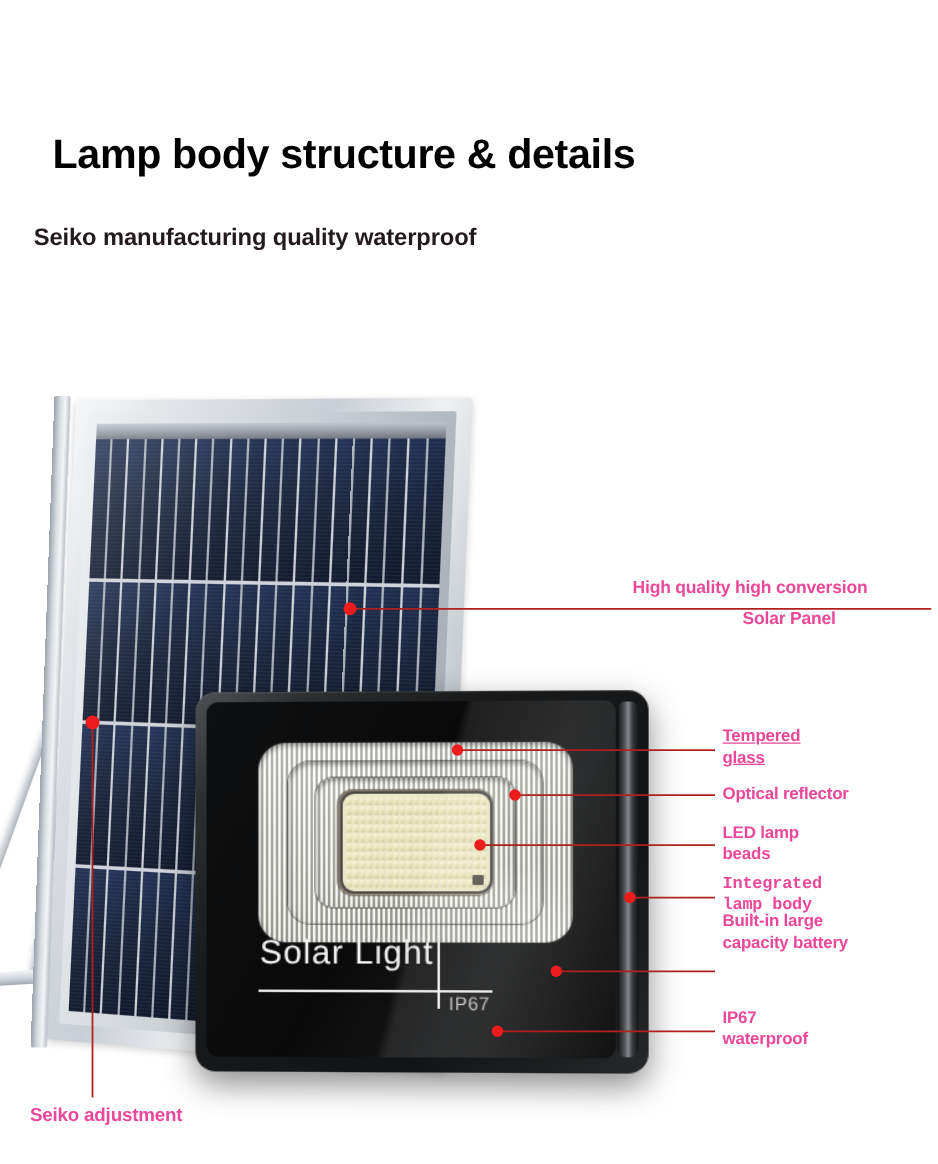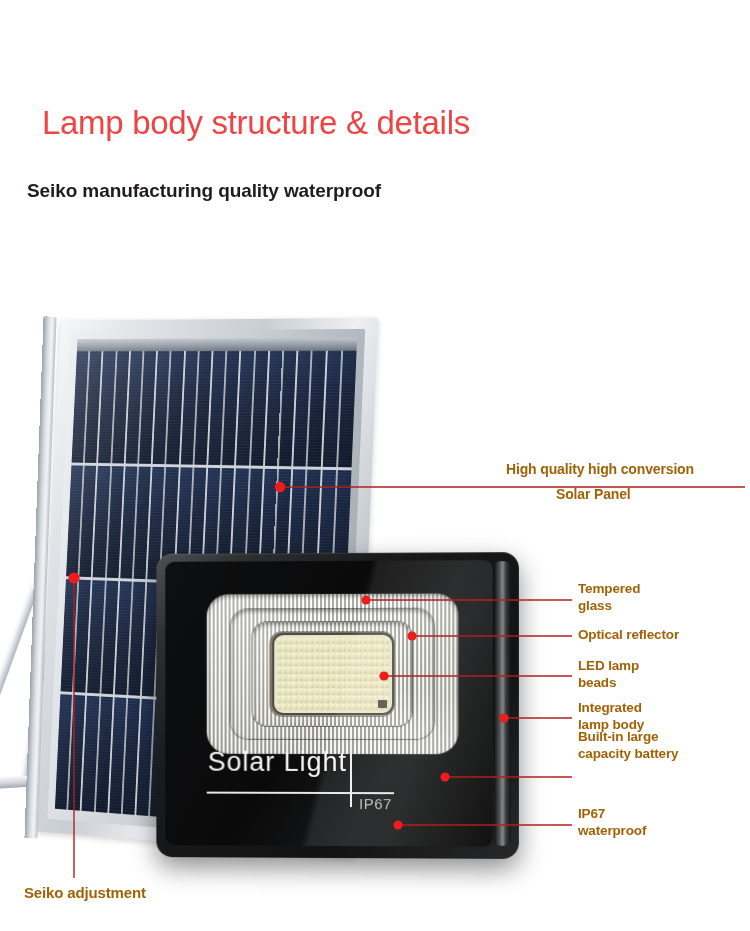--- a/index.html
+++ b/index.html
@@ -8,22 +8,22 @@
     width:750px; height:931px;
     position:relative; overflow:hidden;
     font-family:"Liberation Sans", sans-serif;
     color:#1a1a1a;
     background:#ffffff;
   }
 
   
   #page-title {
     position:absolute; left:42px; top:104px;
-    font-size:33px; font-weight:normal; letter-spacing:-0.3px;
-    color:#ef4444; white-space:nowrap;
+    font-size:33px; font-weight:bold; letter-spacing:-0.3px;
+    color:#000000; white-space:nowrap;
   }
   #page-subtitle {
     position:absolute; left:27px; top:180px;
     font-size:19px; font-weight:bold; letter-spacing:-0.1px;
     color:#231a1f; white-space:nowrap;
   }
 
   
   #product-stage {
     position:absolute; left:0; top:300px;
@@ -234,29 +234,29 @@
   }
 
   
   #callouts {
     position:absolute; left:0; top:0; width:750px; height:931px;
     pointer-events:none;
   }
   .callout-label {
     position:absolute;
     font-size:13.5px; font-weight:bold; line-height:17px;
-    color:#a16207; letter-spacing:-0.15px;
+    color:#ec4899; letter-spacing:-0.15px;
     white-space:pre-line;
   }
   .lbl-solar-1 { left:506px; top:461px; font-size:14px; }
-  .lbl-solar-2 { left:556px; top:486px; font-size:14px; }
-  .lbl-glass   { left:578px; top:580px; }
+  .lbl-solar-2 { left:594px; top:486px; font-size:14px; }
+  .lbl-glass   { left:578px; top:580px;text-decoration:underline; }
   .lbl-reflect { left:578px; top:626px; }
   .lbl-led     { left:578px; top:657px; }
-  .lbl-body    { left:578px; top:699px; }
+  .lbl-body    { left:578px; top:699px;font-family:Liberation Mono, monospace; }
   .lbl-batt    { left:578px; top:728px; }
   .lbl-ip67    { left:578px; top:805px; }
   .lbl-angle   { left:24px;  top:884px; font-size:15px; }
 </style>
 </head>
 <body>
 
 <div id="page-title">Lamp body structure &amp; details</div>
 <div id="page-subtitle">Seiko manufacturing quality waterproof</div>
 

